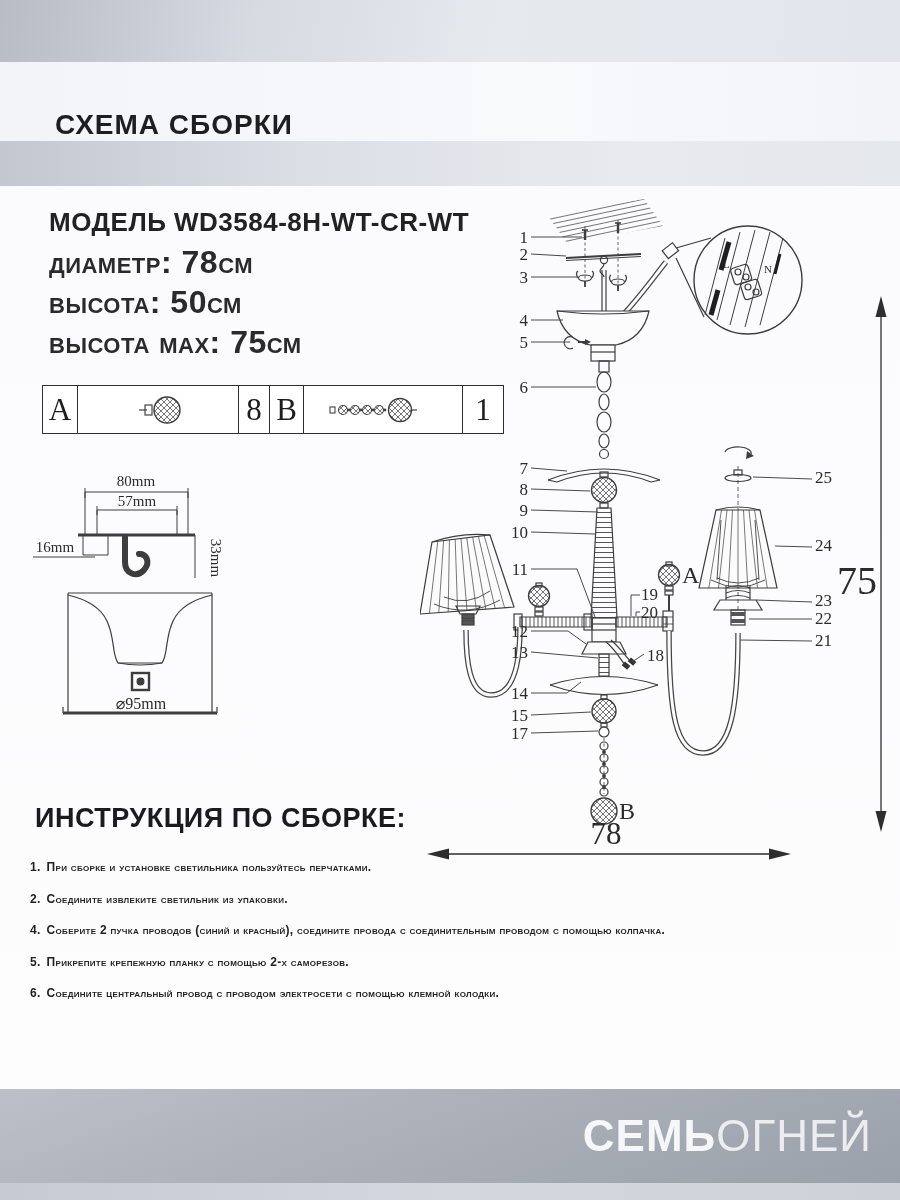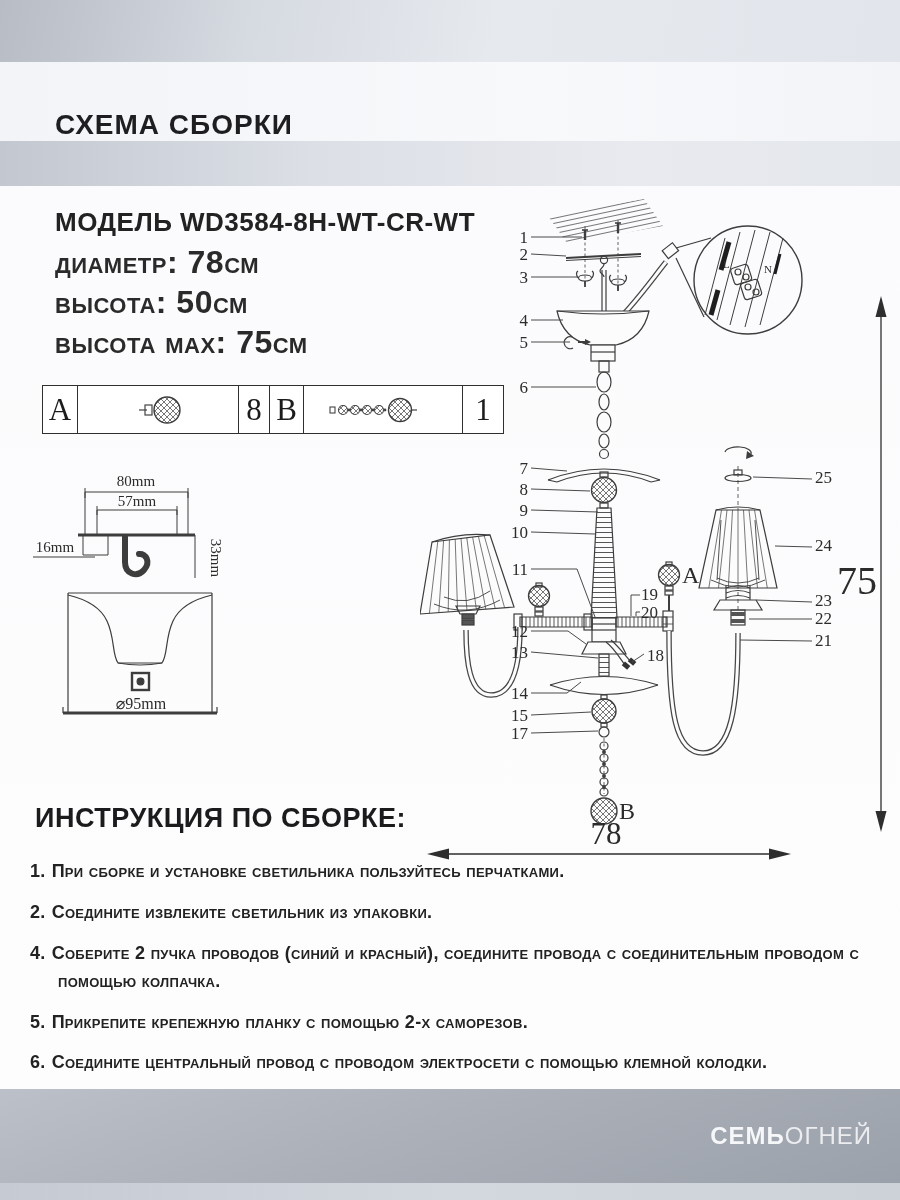--- a/index.html
+++ b/index.html
@@ -9,21 +9,21 @@
   .band-top{position:absolute;left:0;top:0;width:900px;height:62px;
     background:linear-gradient(100deg,#b7bcc5 0%,#d6dae1 28%,#e6e9ee 55%,#e2e5eb 100%);}
   .band-title{position:absolute;left:0;top:62px;width:900px;height:79px;
     background:linear-gradient(90deg,#f3f4f7 0%,#f8f9fb 60%,#f2f4f7 100%);display:flex;align-items:flex-end;}
   .band-title h1{margin:0 0 0 55px;font-size:28px;font-weight:700;letter-spacing:1px;color:#1e1e20;}
   .band-sub{position:absolute;left:0;top:141px;width:900px;height:45px;
     background:linear-gradient(90deg,#c3c8d0 0%,#dcdfe6 35%,#e8eaef 70%,#e4e7ec 100%);}
   .content{position:absolute;left:0;top:186px;width:900px;height:903px;
     background:linear-gradient(180deg,#fbfbfd 0%,#fdfdfe 100%);}
   
-  .model{position:absolute;left:55px;top:16px;line-height:40px;}
+  .model{position:absolute;left:49px;top:16px;line-height:40px;}
   .model .name{font-size:26px;font-weight:700;letter-spacing:.5px;color:#222;}
   .model .spec{font-size:32px;font-weight:700;font-variant:small-caps;letter-spacing:.5px;color:#2a2a2a;}
   
   .parts-table{position:absolute;left:42px;top:199px;display:flex;height:47px;
     border:1.6px solid #2f2f2f;background:#fff;}
   .parts-table .cell{display:flex;align-items:center;justify-content:center;
     border-right:1.6px solid #2f2f2f;font-family:"Liberation Serif",serif;font-size:31px;color:#1c1c1c;}
   .parts-table .cell:last-child{border-right:none;}
   .c-letter{width:34px;} .c-icon-a{width:160px;} .c-q8{width:30px;}
   .c-letter-b{width:33px;} .c-icon-b{width:158px;} .c-q1{width:40px;}
@@ -31,28 +31,28 @@
   .bracket-svg{position:absolute;left:25px;top:276px;}
   .shade-svg{position:absolute;left:45px;top:399px;}
   .main-svg{position:absolute;left:420px;top:4px;}
   svg text{fill:#2b2b2b;}
   .sn{font-family:"Liberation Serif",serif;font-size:17px;}
   .sd{font-family:"Liberation Serif",serif;font-size:15px;}
   .dimbig{font-family:"Liberation Serif",serif;}
   
   .instr-title{position:absolute;left:35px;top:617px;font-size:27px;font-weight:700;letter-spacing:.5px;color:#1b1b1d;}
   .instr-list{position:absolute;left:30px;top:672px;width:852px;}
-  .instr-item{font-size:18px;font-weight:700;font-variant:small-caps;letter-spacing:.3px;
+  .instr-item{font-size:12px;font-weight:700;font-variant:small-caps;letter-spacing:.3px;
     line-height:1.55;margin-bottom:13px;color:#222;padding-left:28px;text-indent:-28px;}
   .instr-item .inum{margin-right:6px;}
   
   .footer{position:absolute;left:0;top:1089px;width:900px;height:94px;
     background:linear-gradient(160deg,#bcc0c8 0%,#abb0b9 45%,#9ba1aa 100%);}
   .brand{position:absolute;right:28px;top:50%;transform:translateY(-50%);
-    font-size:24px;letter-spacing:1px;color:#f6f7f9;}
+    font-size:44px;letter-spacing:1px;color:#f6f7f9;}
   .brand .b1{font-weight:700;}
   .brand .b2{font-weight:400;opacity:.88;}
   .band-bottom{position:absolute;left:0;top:1183px;width:900px;height:17px;
     background:linear-gradient(90deg,#c6cad2,#d3d7de 50%,#cdd1d8 100%);}
 </style>
 </head>
 <body>
 
 <div class="page">
 

